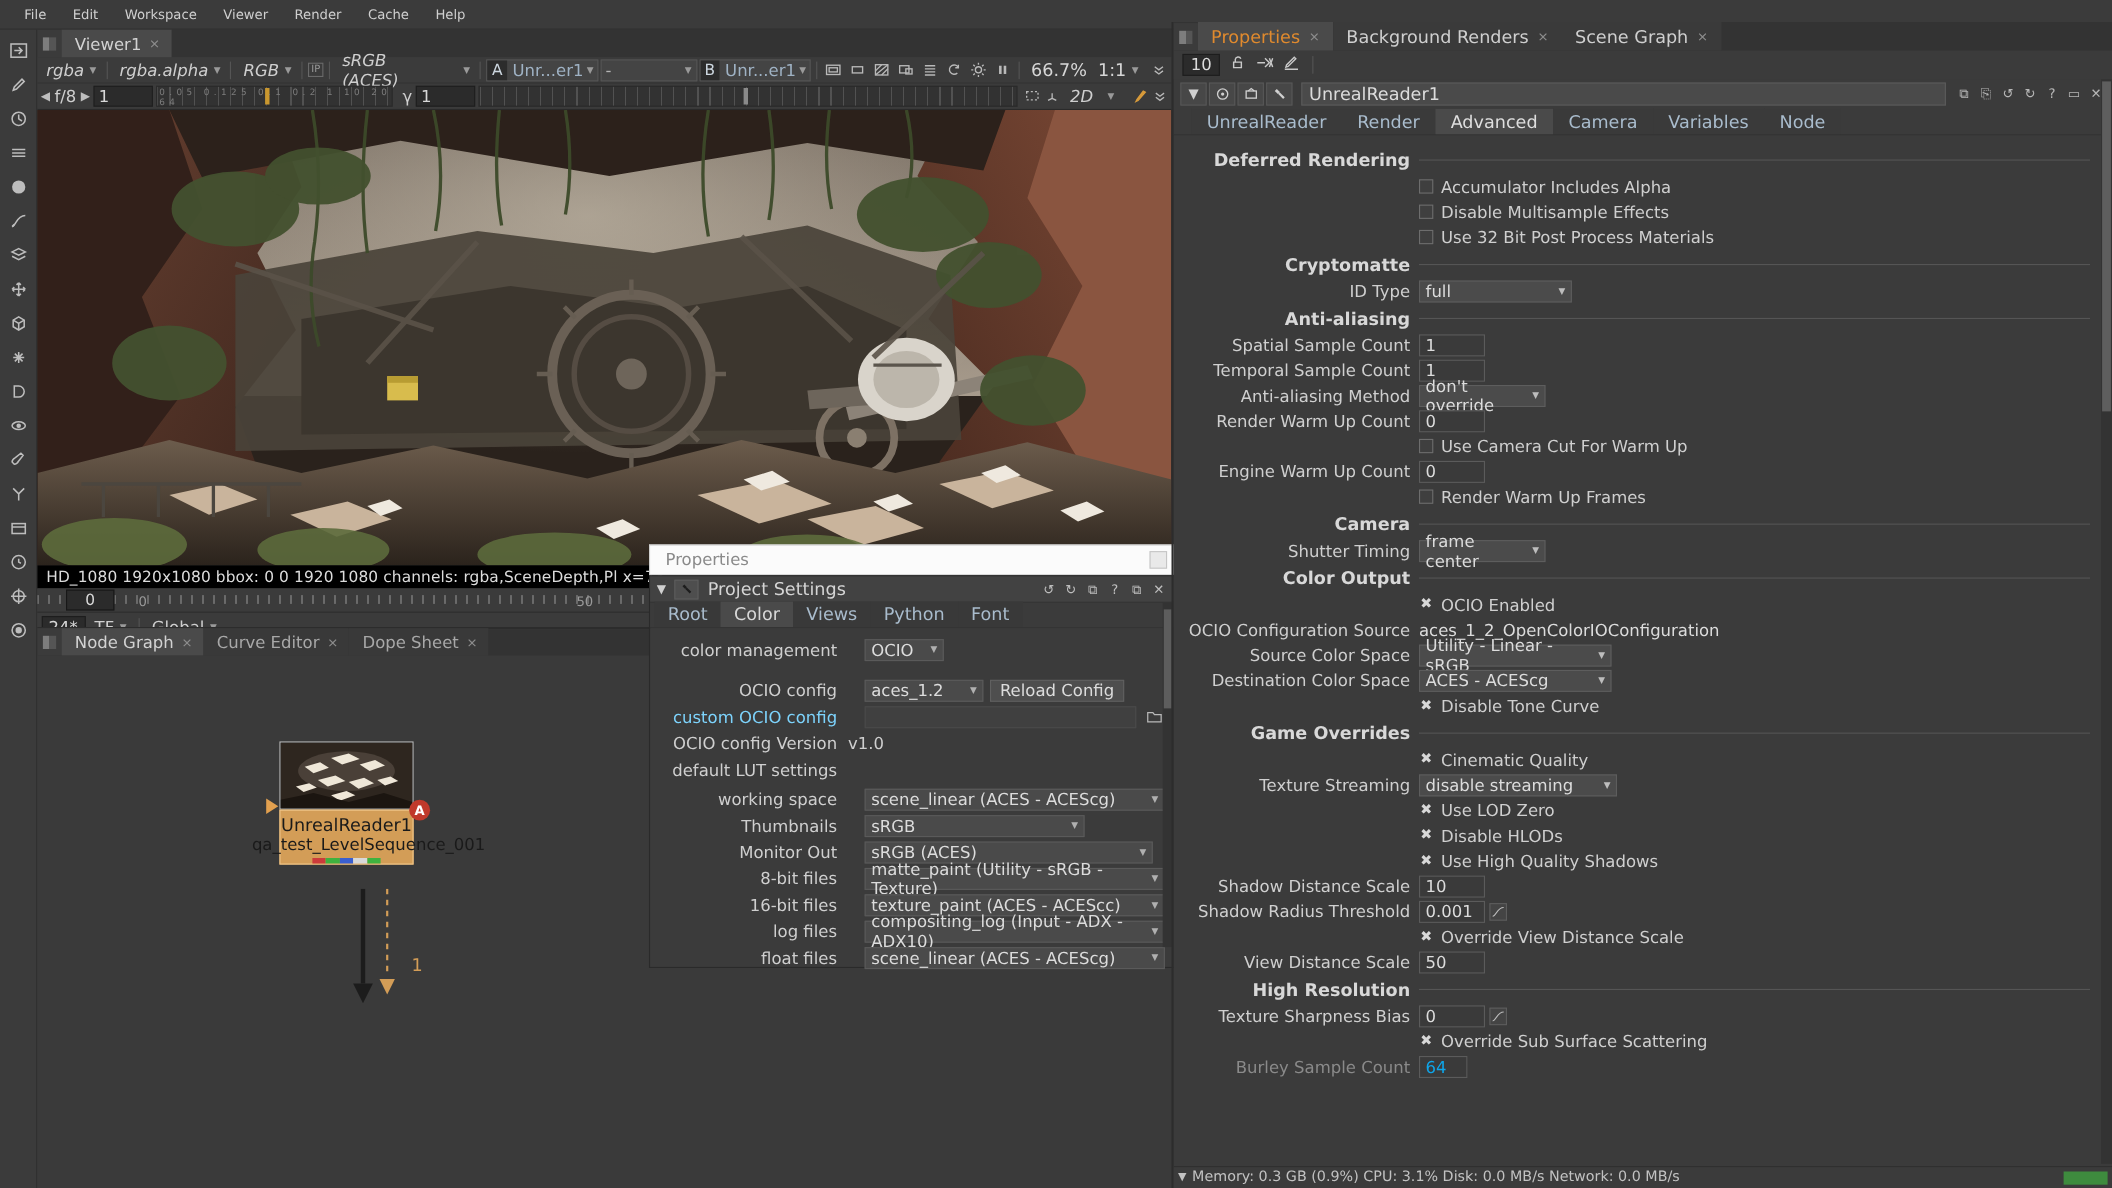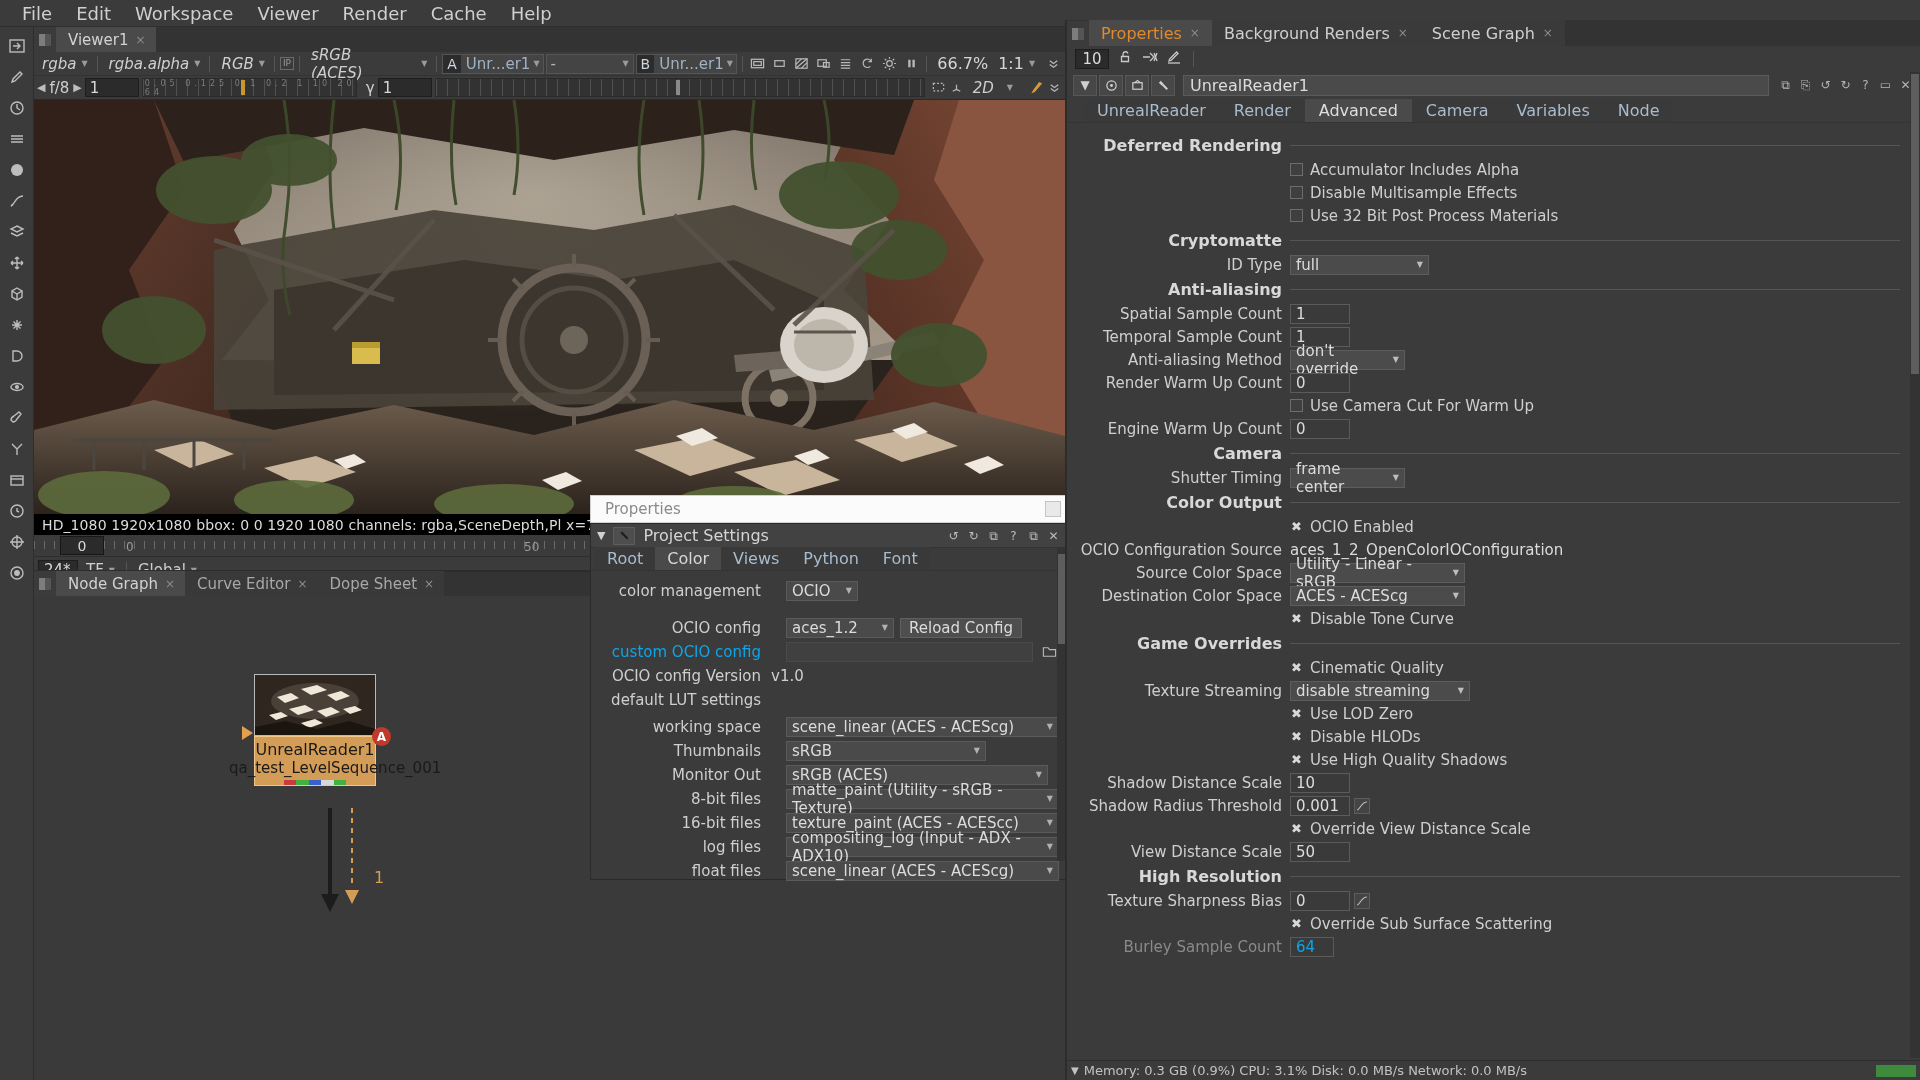--- a/index.html
+++ b/index.html
@@ -8,21 +8,21 @@
     background:#3a3a3a;
     font-family:"DejaVu Sans","Liberation Sans",sans-serif;
     font-size:15px;
     color:#c8c8c8;
     -webkit-font-smoothing:antialiased;
   }
   .app { position:relative; width:1920px; height:1080px; background:#393939; }
 
   
   .menubar { height:27px; background:#3b3b3b; display:flex; align-items:center; padding-left:10px; gap:0; border-bottom:1px solid #2f2f2f;}
-  .menubar .mi { padding:3px 12px; color:#cfcfcf; font-size:18px; cursor:default; }
+  .menubar .mi { padding:3px 12px; color:#cfcfcf; font-size:12px; cursor:default; }
 
   
   .toolrail { position:absolute; left:0; top:27px; width:34px; bottom:0; background:#3b3b3b; display:flex; flex-direction:column; align-items:center; padding-top:6px; gap:5px; border-right:1px solid #2d2d2d;}
   .toolrail .ti { width:26px; height:26px; display:flex; align-items:center; justify-content:center; color:#bdbdbd; }
   .toolrail svg { width:18px; height:18px; fill:none; stroke:#bdbdbd; stroke-width:1.4; }
 
   
   .viewer { position:absolute; left:34px; top:27px; width:1031px; height:545px; background:#3b3b3b; }
   .tabrow { height:25px; background:#333; display:flex; align-items:flex-end; }
   .tabgrip { width:22px; height:25px; background:#3b3b3b; display:flex; align-items:center; justify-content:center;}
@@ -93,21 +93,21 @@
   .pp-title .cap { color:#d5d5d5; font-size:16px;}
   .pp-title .wrench { width:22px; height:18px; background:#4e4e4e; border:1px solid #5d5d5d; display:flex; align-items:center; justify-content:center;}
   .pp-title .right { margin-left:auto; display:flex; gap:5px; align-items:center;}
   .pp-title .right span { width:15px; height:15px; display:flex; align-items:center; justify-content:center; color:#bdbdbd; font-size:12px;}
   .pp-tabs { height:23px; display:flex; align-items:flex-end; background:#3b3b3b; padding-left:4px; border-bottom:1px solid #343434;}
   .pp-tab { padding:2px 12px; font-size:16px; color:#a9bccd; background:#393939;}
   .pp-tab.active { background:#4a4a4a; color:#d8d8d8;}
   .pp-rows { padding:8px 8px 0 8px;}
   .prow { display:flex; align-items:center; height:23px; margin-bottom:1px;}
   .plabel { width:170px; text-align:right; padding-right:8px; color:#cfcfcf; font-size:15px; white-space:nowrap;}
-  .plabel.dim { color:#0ea5e9; }
+  .plabel.dim { color:#7dd3fc; }
   .pinput { flex:1; height:20px; background:#4a4a4a; border:1px solid #5a5a5a; color:#dcdcdc; font-size:15px; display:flex; align-items:center; padding:0 5px; justify-content:space-between;margin-left:17px;}
   .pinput.flat { background:#404040; border-color:#4a4a4a;}
   .pinput .ar { font-size:8px; color:#b0b0b0;}
   .pbtnw { height:20px; background:#4e4e4e; border:1px solid #606060; color:#dcdcdc; font-size:15px; padding:0 8px; display:flex; align-items:center; margin-left:6px;}
   .ptext { color:#cfcfcf; font-size:15px; padding-left:2px;}
   .foldericon { width:20px; height:20px; margin-left:6px; display:flex; align-items:center; justify-content:center;}
   .pp-scroll { position:absolute; right:1px; top:24px; bottom:18px; width:9px; background:#333;}
   .pp-scroll i { position:absolute; left:1px; top:6px; width:7px; height:90px; background:#5d5d5d;}
 
   
@@ -900,20 +900,25 @@
         </div>
         <div class="rrow">
           <div class="rlabel"></div>
           <span class="cb"></span>
           <span class="cblabel">Use Camera Cut For Warm Up</span>
         </div>
         <div class="rrow">
           <div class="rlabel">Engine Warm Up Count</div>
           <div class="rfield" style="width: 60px;">0</div>
         </div>
+        <div class="rrow">
+          <div class="rlabel"></div>
+          <span class="cb"></span>
+          <span class="cblabel">Render Warm Up Frames</span>
+        </div>
         <div class="section">
           <div class="t">Camera</div>
           <div class="line"></div>
         </div>
         <div class="rrow">
           <div class="rlabel">Shutter Timing</div>
           <div class="rdrop" style="width: 115px;">
             <span>frame center</span>
             <span class="ar">▼</span>
           </div>

